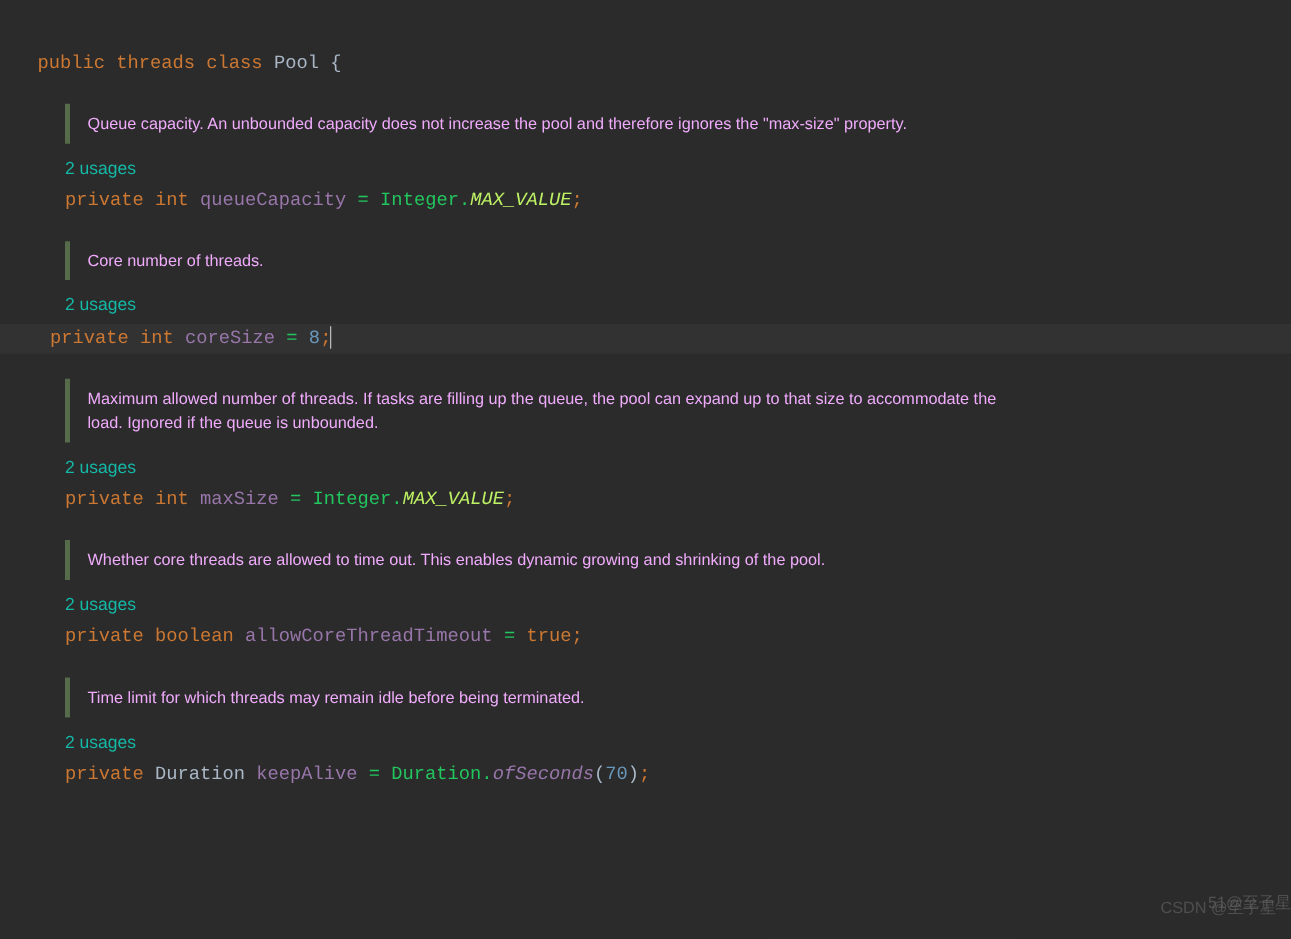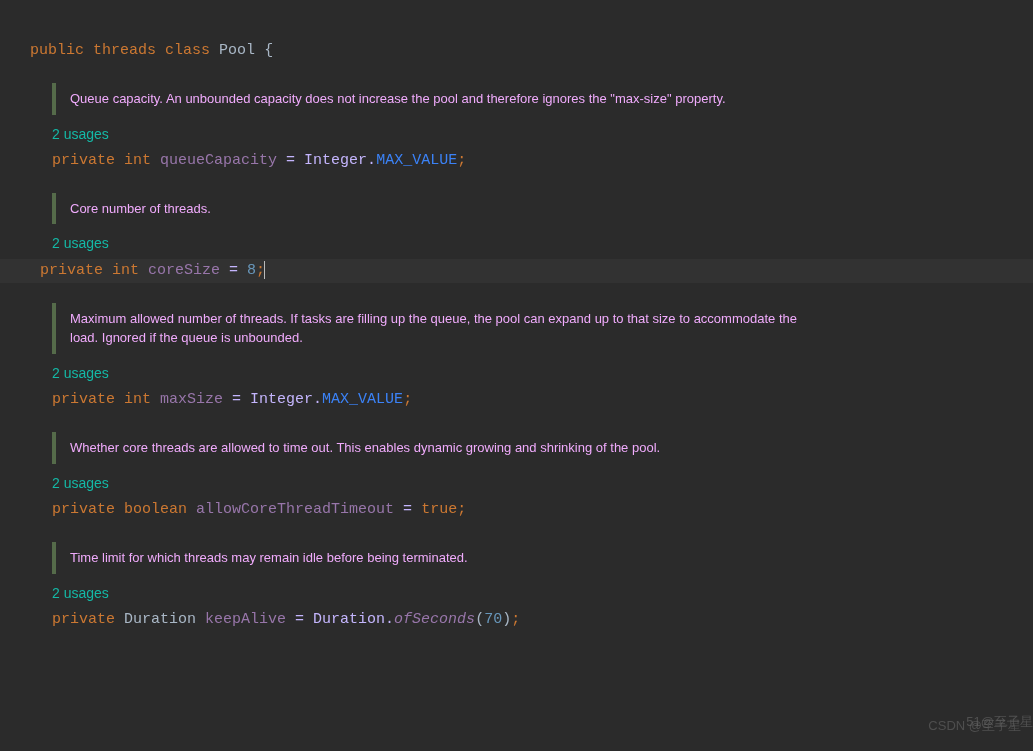--- a/index.html
+++ b/index.html
@@ -25,25 +25,25 @@
     }
     .highlighted {
       background-color: #323232;
       margin-left: -12px;
       margin-right: -12px;
       padding-left: 12px;
     }
     .keyword { color: #cc7832; }
     .classname { color: #a9b7c6; }
     .identifier { color: #9876aa; }
-    .constant { color: #3b82f6; }
+    .constant { color: #bef264; font-style: italic; }
     .method-static { color: #9876aa; font-style: italic; }
     .number { color: #6897bb; }
     .punct { color: #cc7832; }
-    .operator { color: #c4b5fd; }
+    .operator { color: #22c55e; }
     .type { color: #a9b7c6; }
     .plain { color: #a9b7c6; }
     
     .doc-block {
       margin: 20px 0 8px 40px;
       padding: 6px 0 6px 14px;
       border-left: 4px solid #556b4a;
       max-width: 760px;
     }
     .doc-text {

